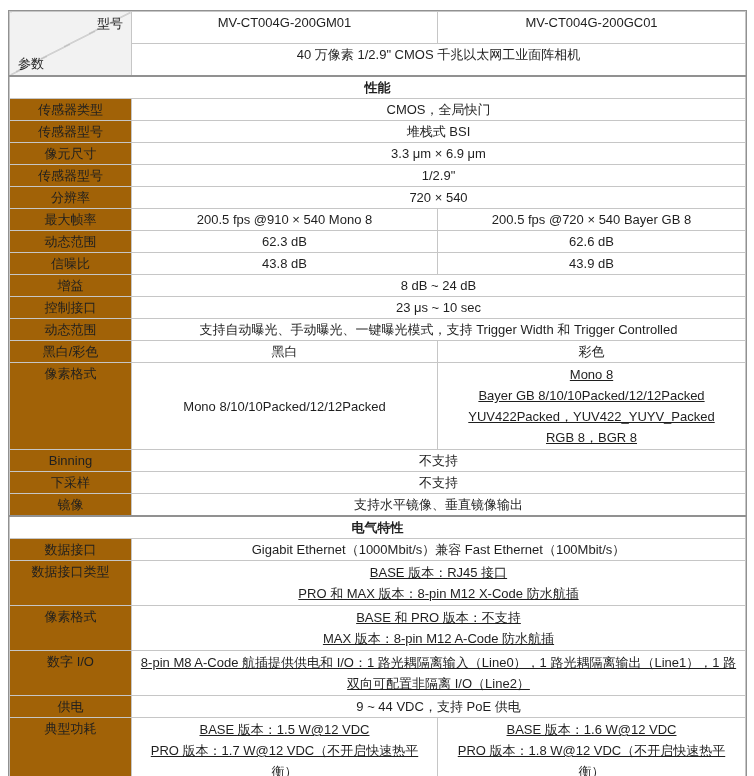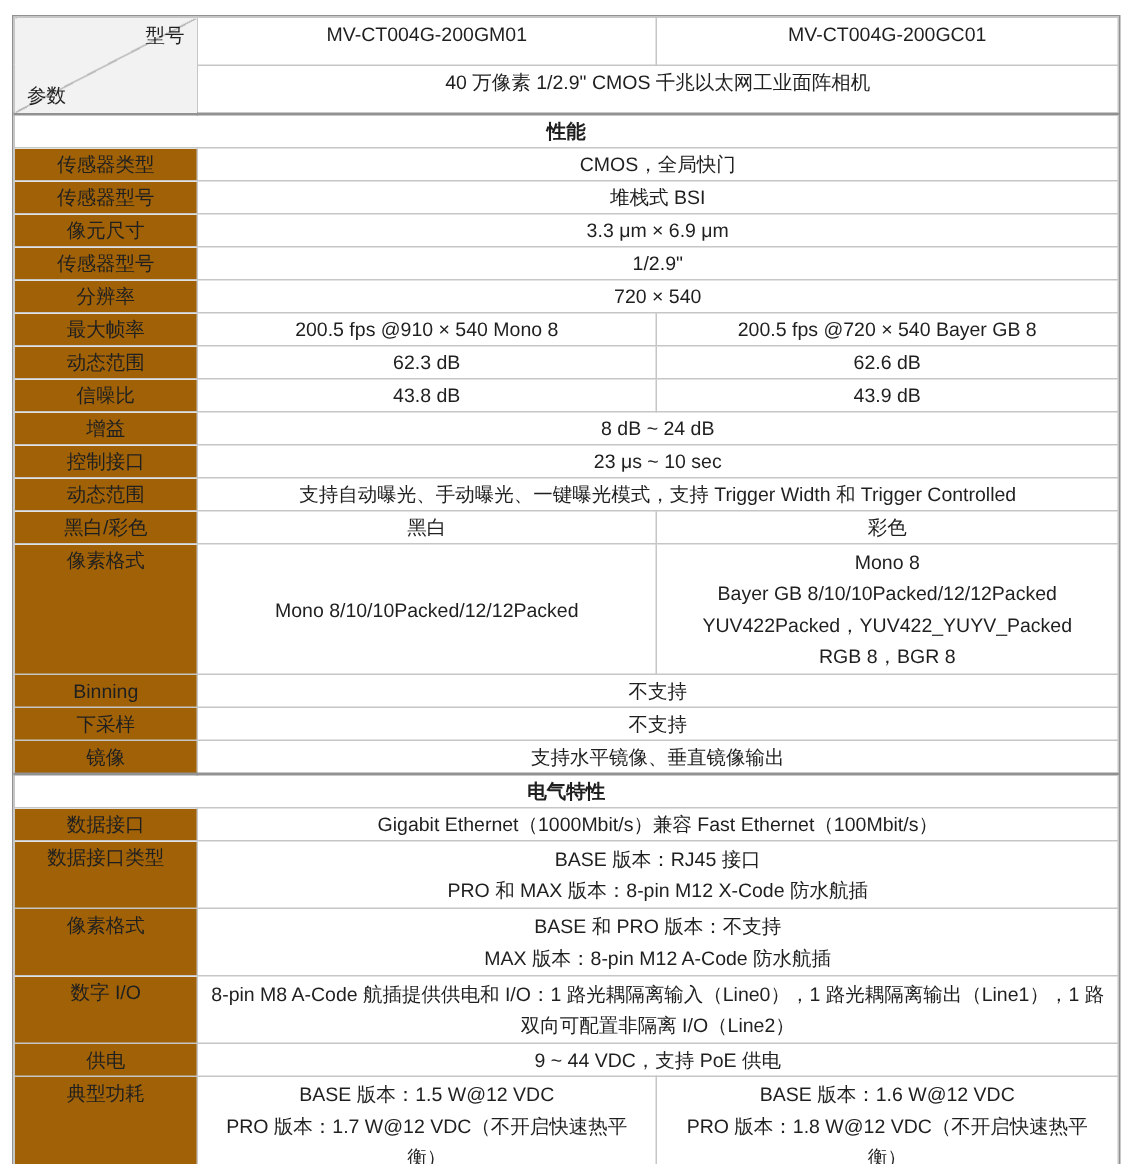--- a/index.html
+++ b/index.html
@@ -48,21 +48,21 @@
     background-color: #f2f2f2;
     background-image: linear-gradient(to bottom right,
       transparent calc(50% - 1px),
       #b2b2b2 calc(50% - 1px),
       #b2b2b2 50%,
       transparent 50%);
   }
   .corner-top  { position: absolute; top: 1px;    right: 8px; }
   .corner-bottom { position: absolute; bottom: 1px; left: 8px; }
   .v-mid { vertical-align: middle; }
-  .multiline { padding-top: 1px; padding-bottom: 1px; }
+  .multiline { padding-top: 1px; padding-bottom: 1px; text-decoration: underline; }
 </style>
 </head>
 <body>
 
 <div class="table-wrap">
   <table class="spec-table">
     <colgroup>
       <col style="width:122px">
       <col style="width:306px">
       <col>

